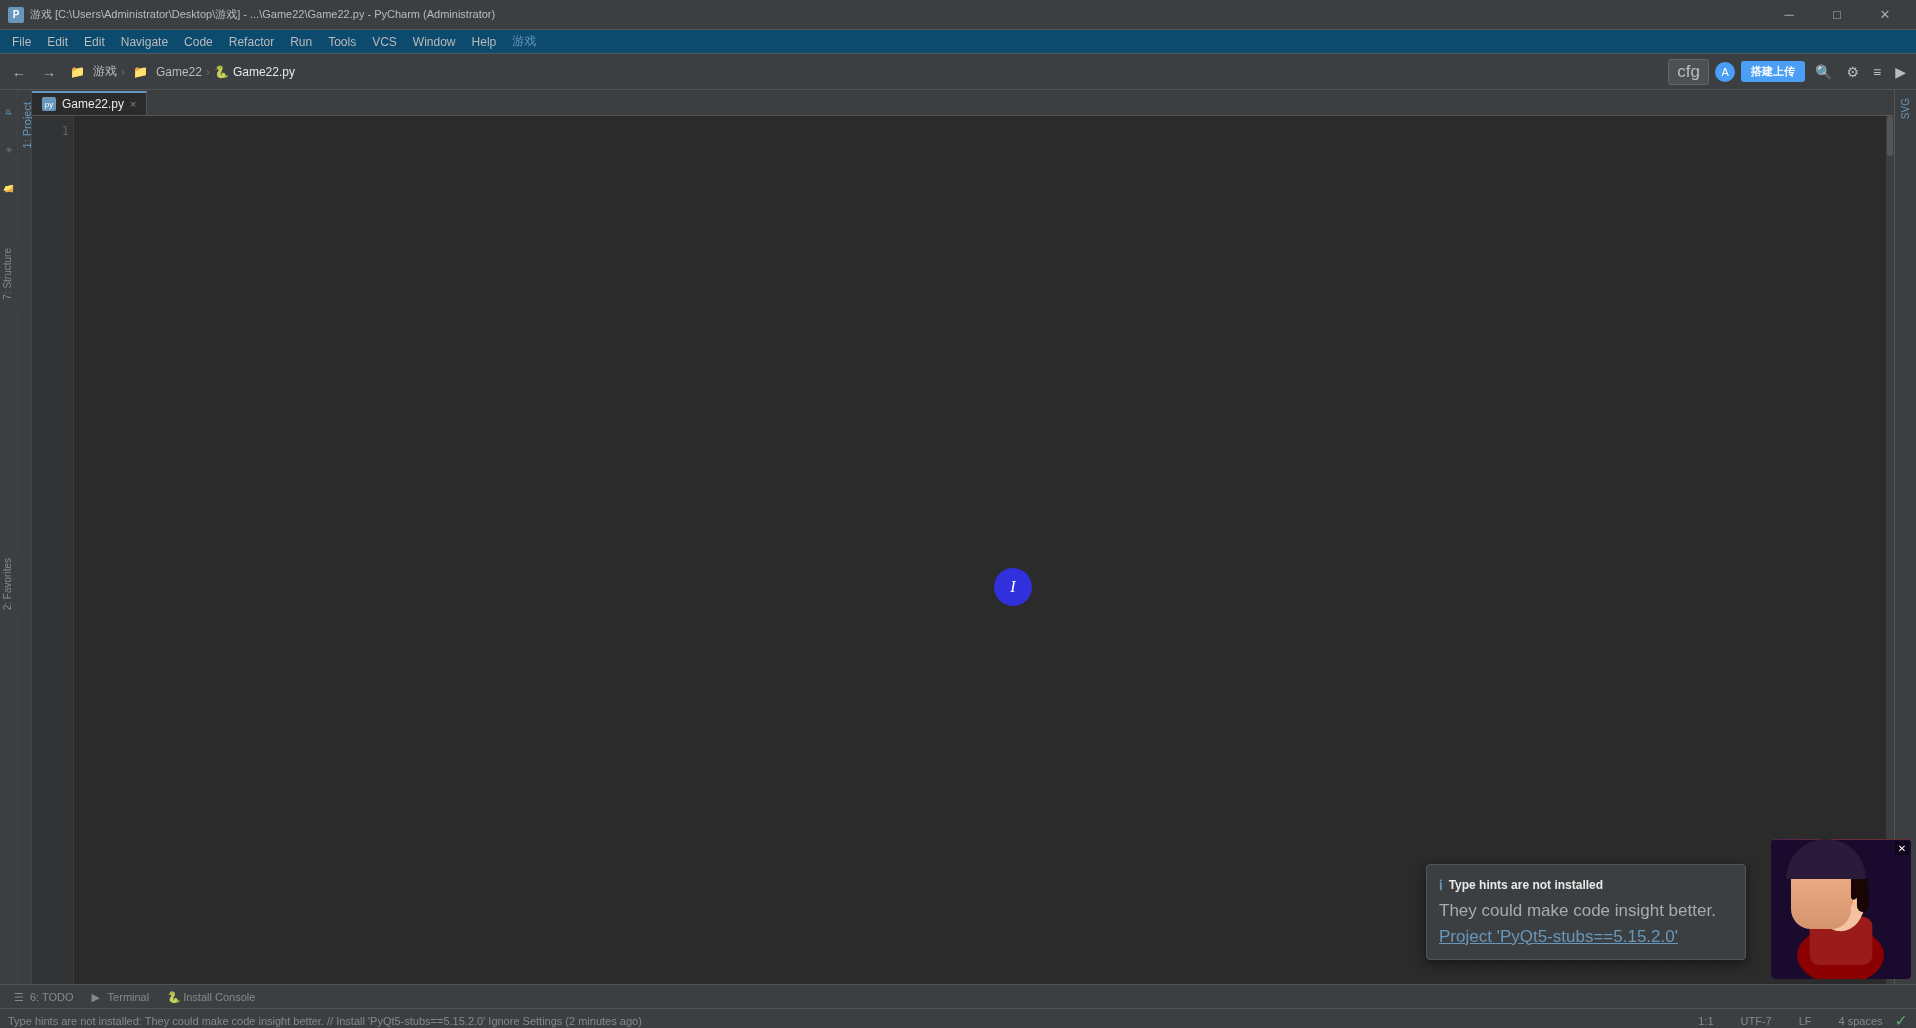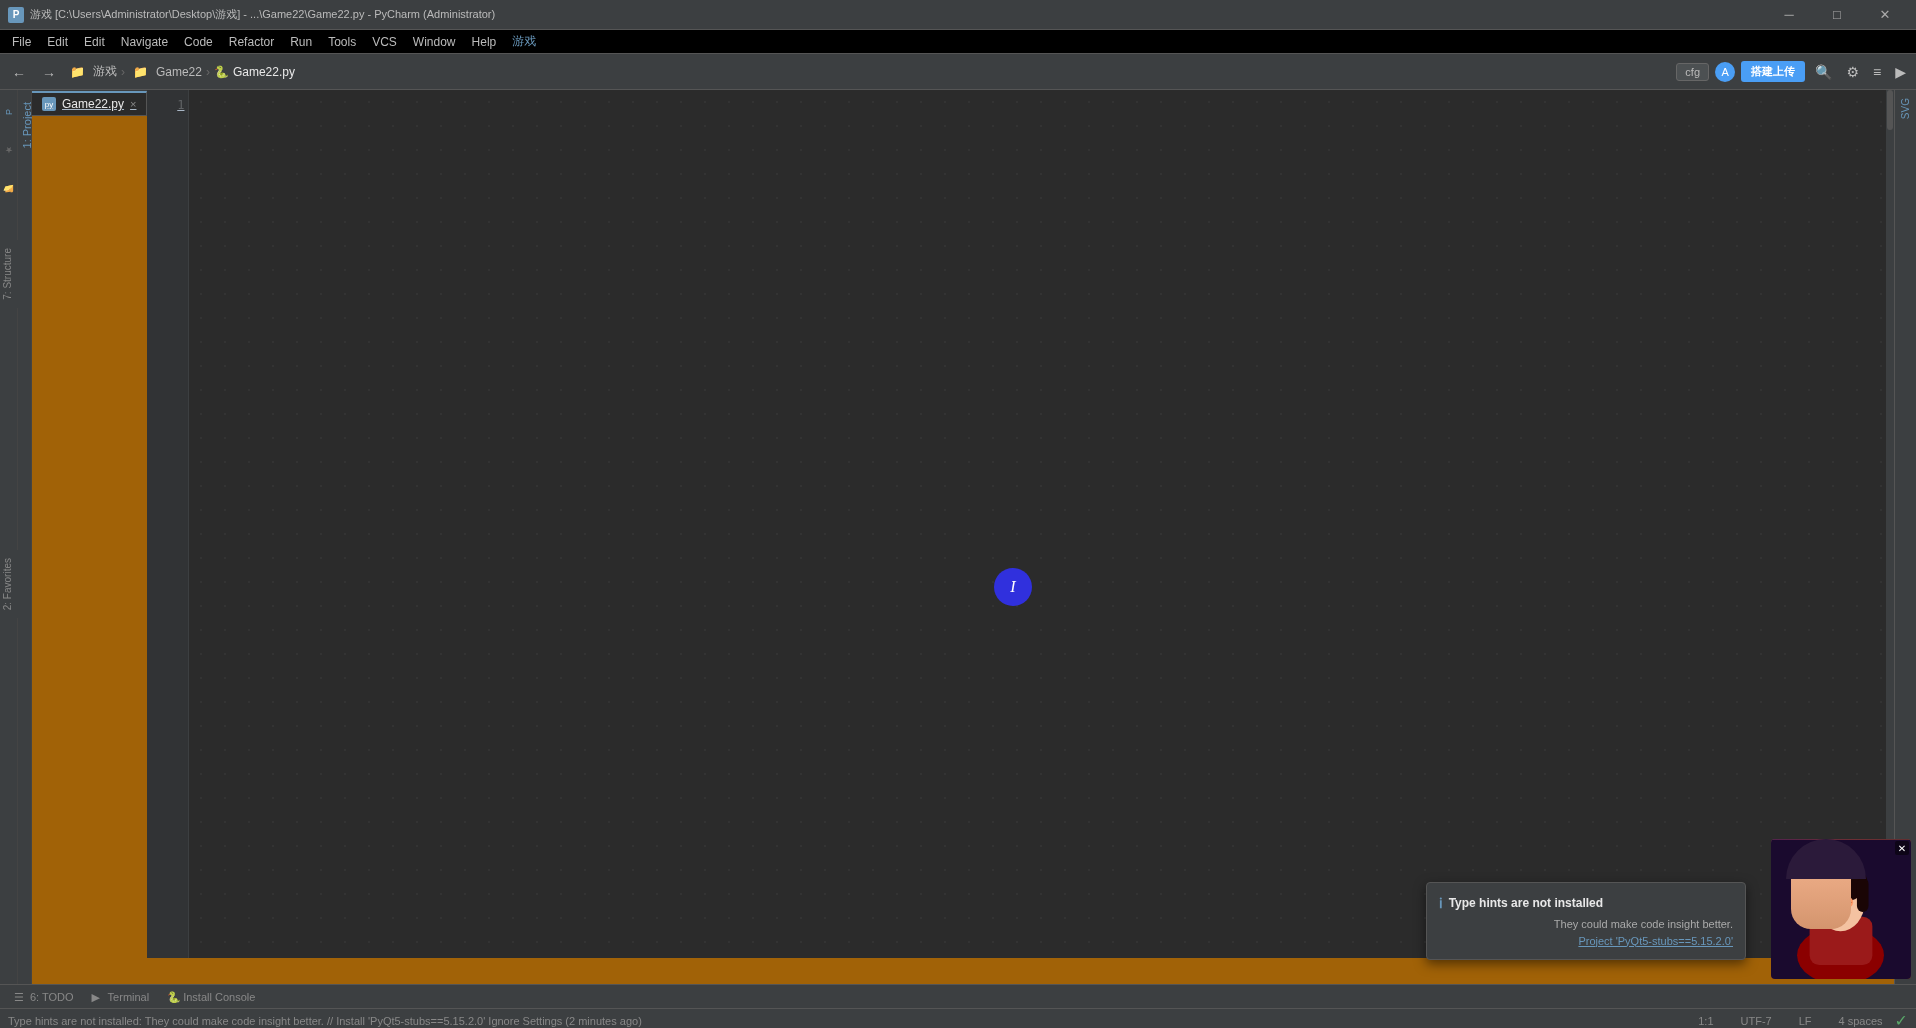--- a/index.html
+++ b/index.html
@@ -51,21 +51,21 @@
       border: none;
       color: #aaa;
       cursor: pointer;
       font-size: 13px;
       display: flex; align-items: center; justify-content: center;
     }
 
     
     #menu-bar {
       height: 24px;
-      background: #000000;
+      background: #0c4a6e;
       display: flex;
       align-items: center;
       padding: 0 4px;
       border-bottom: 1px solid #555;
     }
     #menu-bar .menu-item {
       padding: 2px 8px;
       font-size: 12px;
       color: #bbb;
       cursor: pointer;
@@ -105,21 +105,21 @@
       margin-left: auto;
       display: flex;
       align-items: center;
       gap: 6px;
     }
     .cfg-btn {
       background: #4c5052;
       border: 1px solid #666;
       color: #bbb;
       padding: 2px 8px;
-      font-size: 11px;
+      font-size: 17px;
       cursor: pointer;
       border-radius: 3px;
     }
     .upload-btn {
       background: #4a9ef5;
       border: none;
       color: #fff;
       padding: 3px 10px;
       font-size: 11px;
       cursor: pointer;
@@ -348,24 +348,23 @@
       color: #e8e8e8;
       font-weight: bold;
       margin-bottom: 4px;
       display: flex; align-items: center; gap: 6px;
     }
     .notification-title .info-icon {
       color: #6897bb;
       font-size: 14px;
     }
     .notification-body {
-      font-size: 11px;
+      font-size: 17px;
       color: #aaa;
       line-height: 1.5;
-      text-align: right;
     }
     .notification-link {
       color: #6897bb;
       text-decoration: underline;
       cursor: pointer;
     }
 
     
     #char-image {
       position: absolute;
@@ -512,21 +511,21 @@
   <div id="left-icons-panel" style="width:18px;background:#3c3f41;border-right:1px solid #444;display:flex;flex-direction:column;align-items:center;padding:4px 0;gap:2px;">
     <div class="left-panel-icon active" title="Project">P</div>
     <div class="left-panel-icon">★</div>
     <div class="left-panel-icon">📂</div>
   </div>
 
   <div id="left-panel-tabs" style="width:14px;background:#3c3f41;border-right:1px solid #444;display:flex;flex-direction:column;padding:4px 0;">
     <div class="vertical-tab active">1: Project</div>
   </div>
 
-  <div id="editor-area" style="flex:1;background:#a16207;position:relative;overflow:hidden;display:flex;flex-direction:row;text-decoration:underline;">
+  <div id="editor-area" style="flex:1;background:#fdba74;position:relative;overflow:hidden;display:flex;flex-direction:column;">
 
     <div id="file-tabs" style="height:26px;background:#3c3f41;display:flex;align-items:flex-end;border-bottom:1px solid #555;">
       <div class="file-tab active">
         <div class="tab-icon">py</div>
         <span>Game22.py</span>
         <span class="close-tab">×</span>
       </div>
     </div>
 
     <div id="editor-content" style="flex:1;background:#2b2b2b;display:flex;position:relative;">

